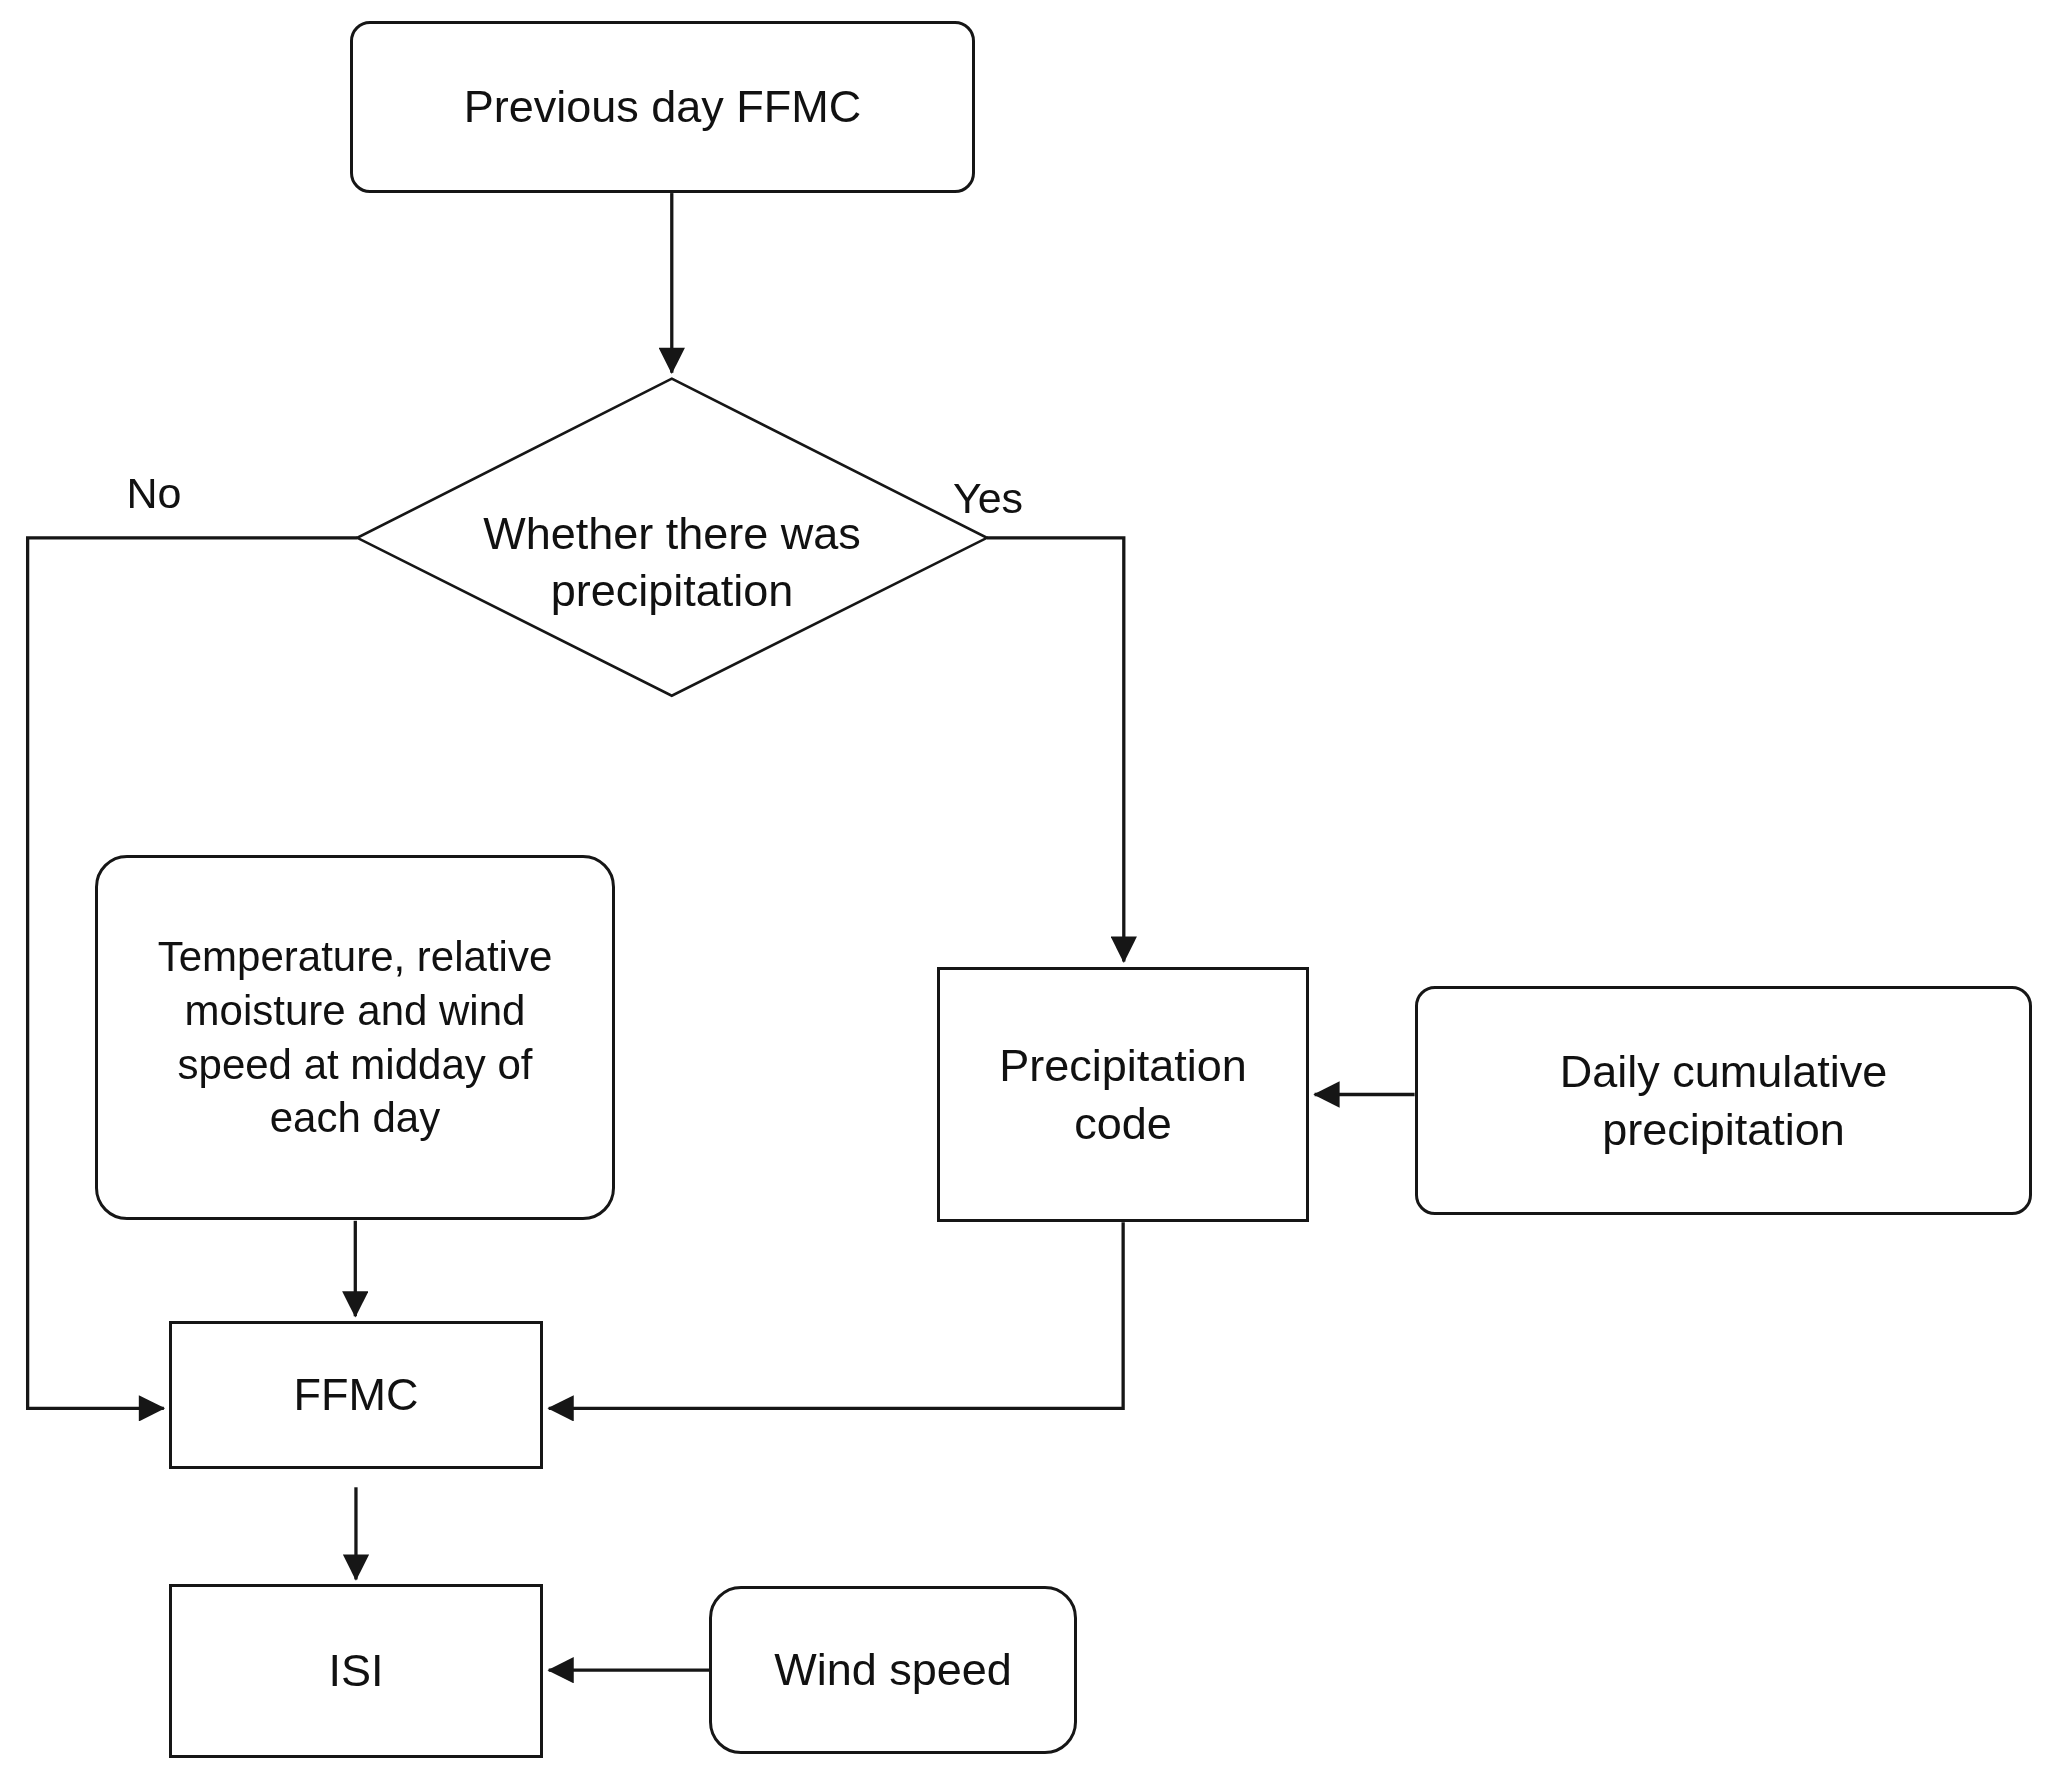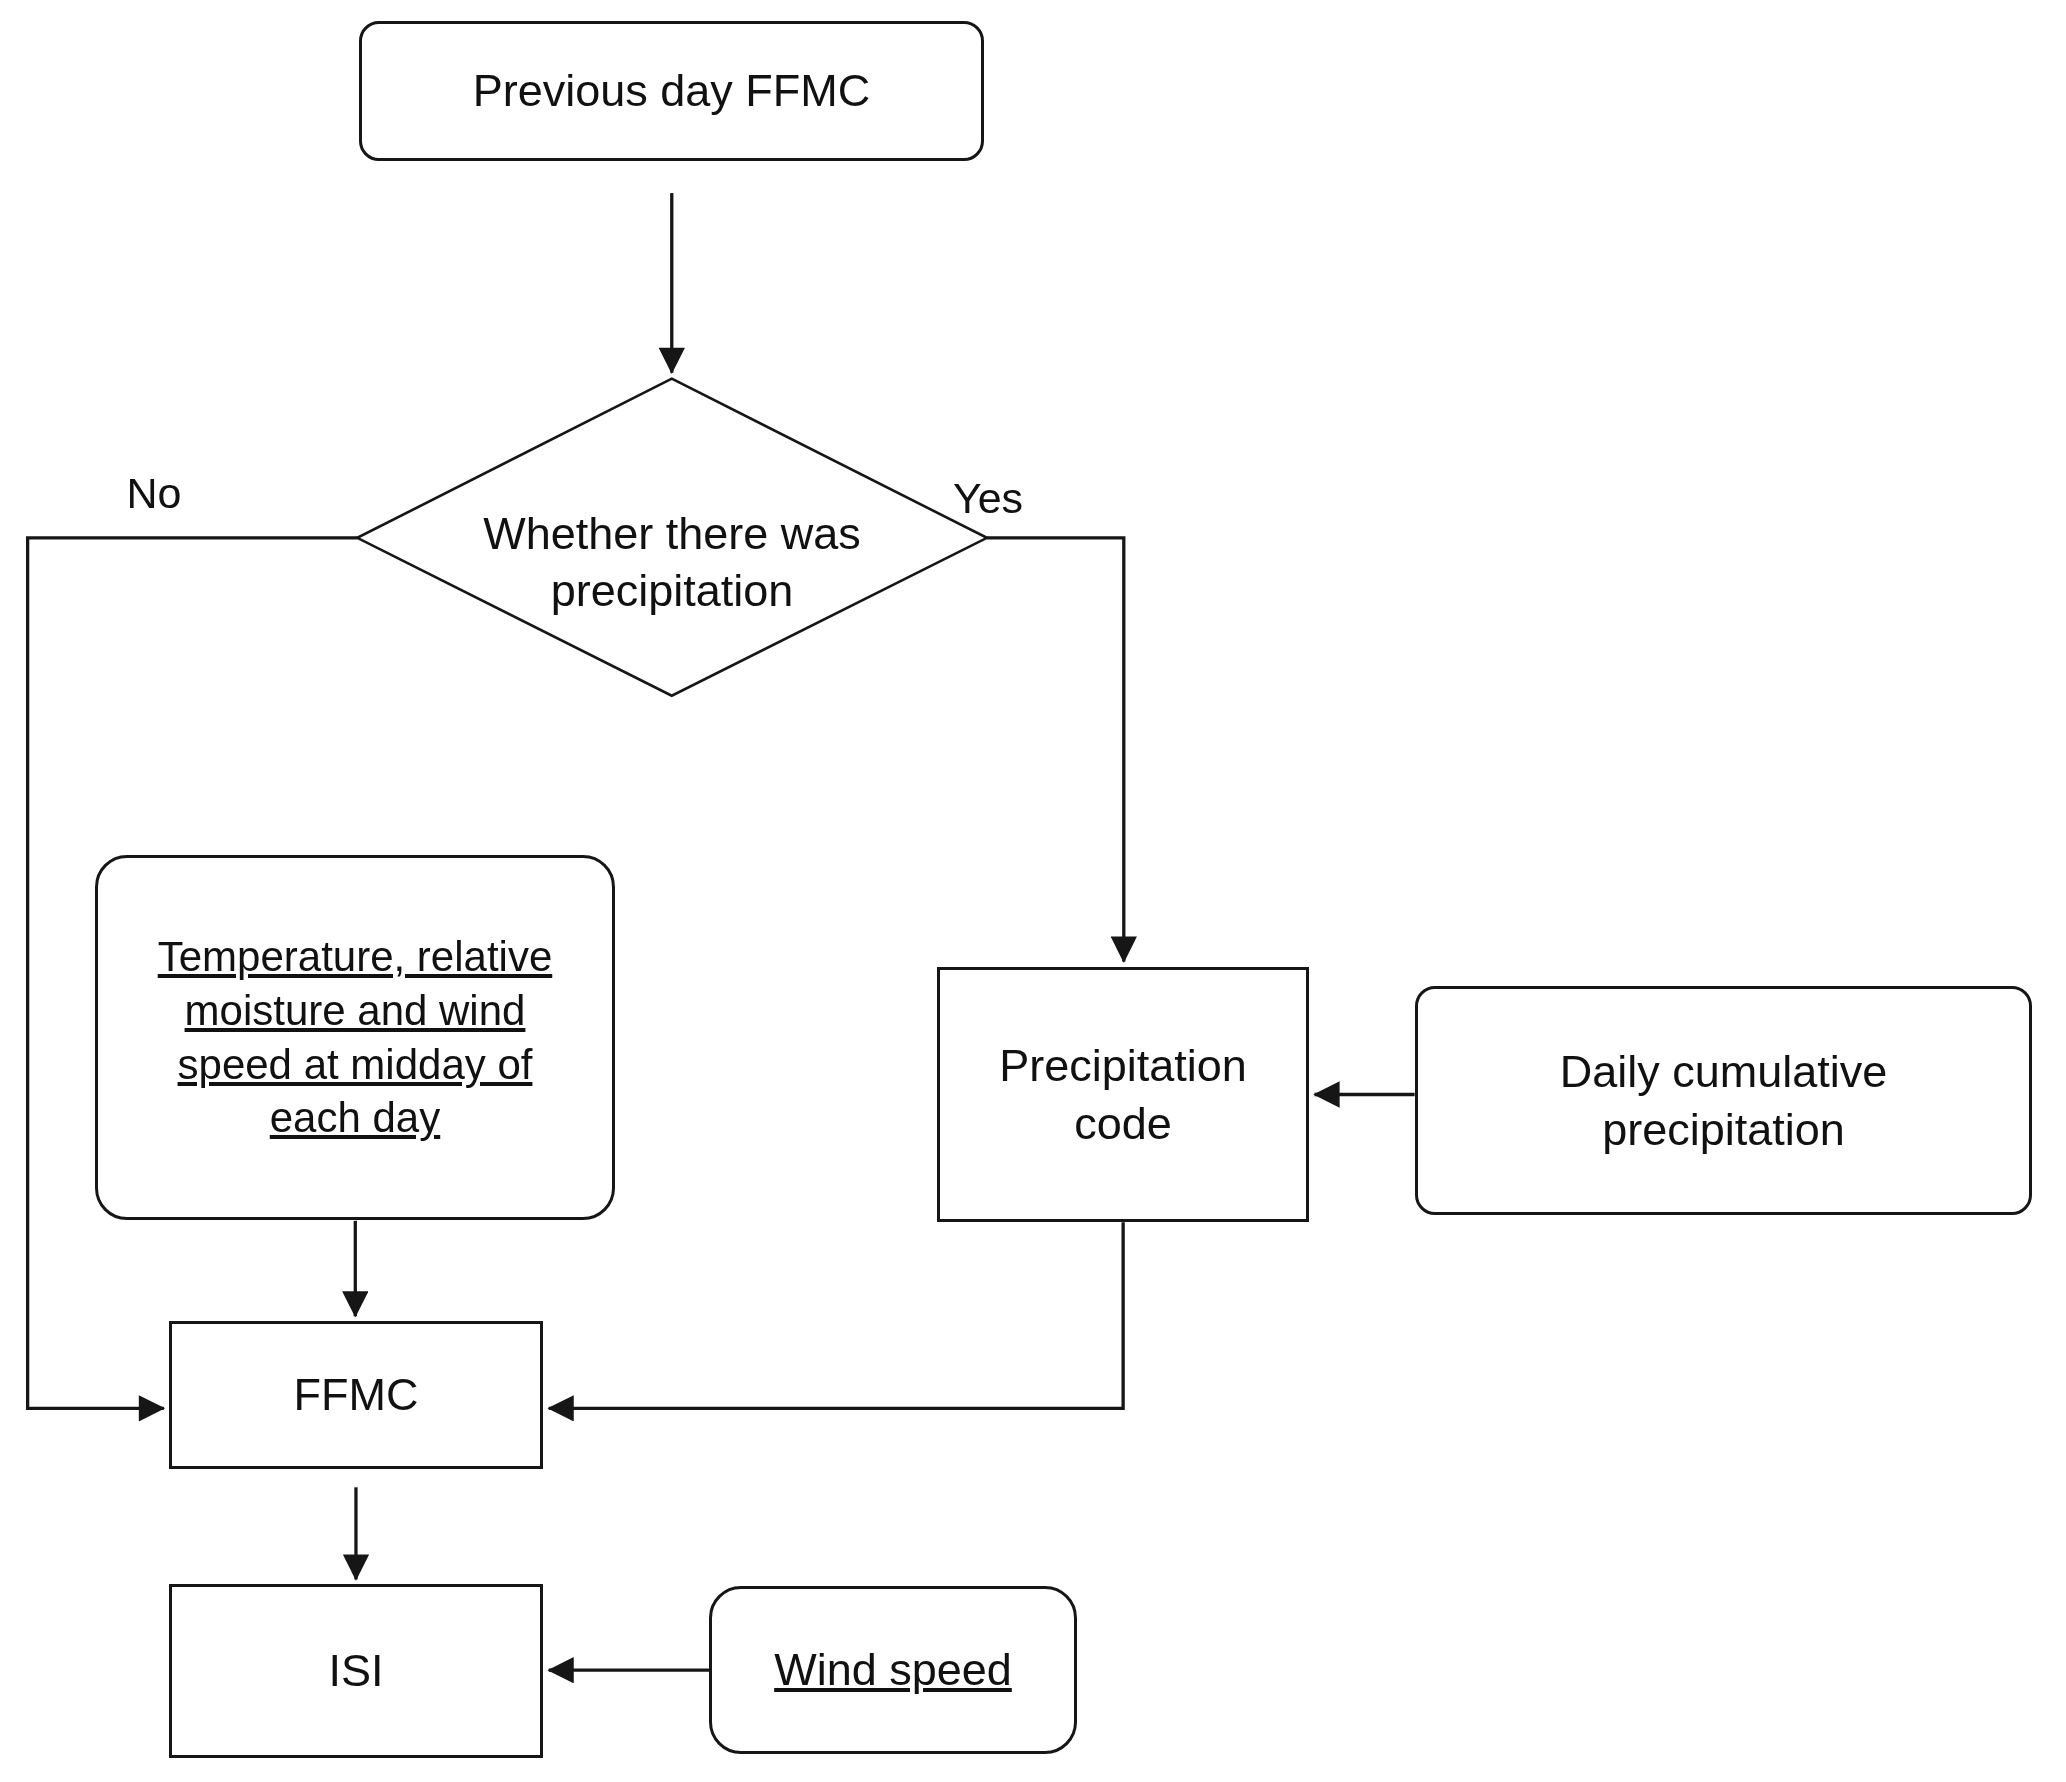--- a/index.html
+++ b/index.html
@@ -29,21 +29,21 @@
     position: absolute;
     box-sizing: border-box;
     border: 3.3px solid #161616;
     background: #ffffff;
     display: flex;
     align-items: center;
     justify-content: center;
     text-align: center;
   }
   .node.rounded-sm { border-radius: 20px; }
-  .node.rounded-lg { border-radius: 32px; text-decoration: underline; }
+  .node.rounded-lg { border-radius: 32px; }
   .node-label {
     white-space: pre-line;
     font-size: 45px;
     line-height: 1.28;
     color: #111111;
     padding: 0 9.2px;
   }
   .node-label.small { font-size: 42px; }
   .diamond-label {
     position: absolute;
@@ -85,21 +85,21 @@
     <path d="M 1021 293 L 1021 566" fill="none" stroke="#161616" stroke-width="5" marker-end="url(#arrow)"></path>
     <path d="M 543 817 L 42 817 L 42 2140 L 249 2140" fill="none" stroke="#161616" stroke-width="5" marker-end="url(#arrow)"></path>
     <path d="M 1500 817 L 1708 817 L 1708 1461" fill="none" stroke="#161616" stroke-width="5" marker-end="url(#arrow)"></path>
     <path d="M 2150 1663 L 1998 1663" fill="none" stroke="#161616" stroke-width="5" marker-end="url(#arrow)"></path>
     <path d="M 1707 1857 L 1707 2140 L 834 2140" fill="none" stroke="#161616" stroke-width="5" marker-end="url(#arrow)"></path>
     <path d="M 540 1855 L 540 2000" fill="none" stroke="#161616" stroke-width="5" marker-end="url(#arrow)"></path>
     <path d="M 541 2260 L 541 2400" fill="none" stroke="#161616" stroke-width="5" marker-end="url(#arrow)"></path>
     <path d="M 1078 2538 L 834 2538" fill="none" stroke="#161616" stroke-width="5" marker-end="url(#arrow)"></path>
   </svg>
 
-  <div class="node rounded-sm" style="left:359px; top:21px; width:625px; height:140px;">
+  <div class="node rounded-sm" style="left:350px; top:21px; width:625px; height:172px;">
     <div class="node-label">Previous day FFMC</div>
   </div>
 
   <div class="diamond-label">
     <div class="node-label">Whether there was
 precipitation</div>
   </div>
 
   <div class="edge-label no">No</div>
   <div class="edge-label yes">Yes</div>

